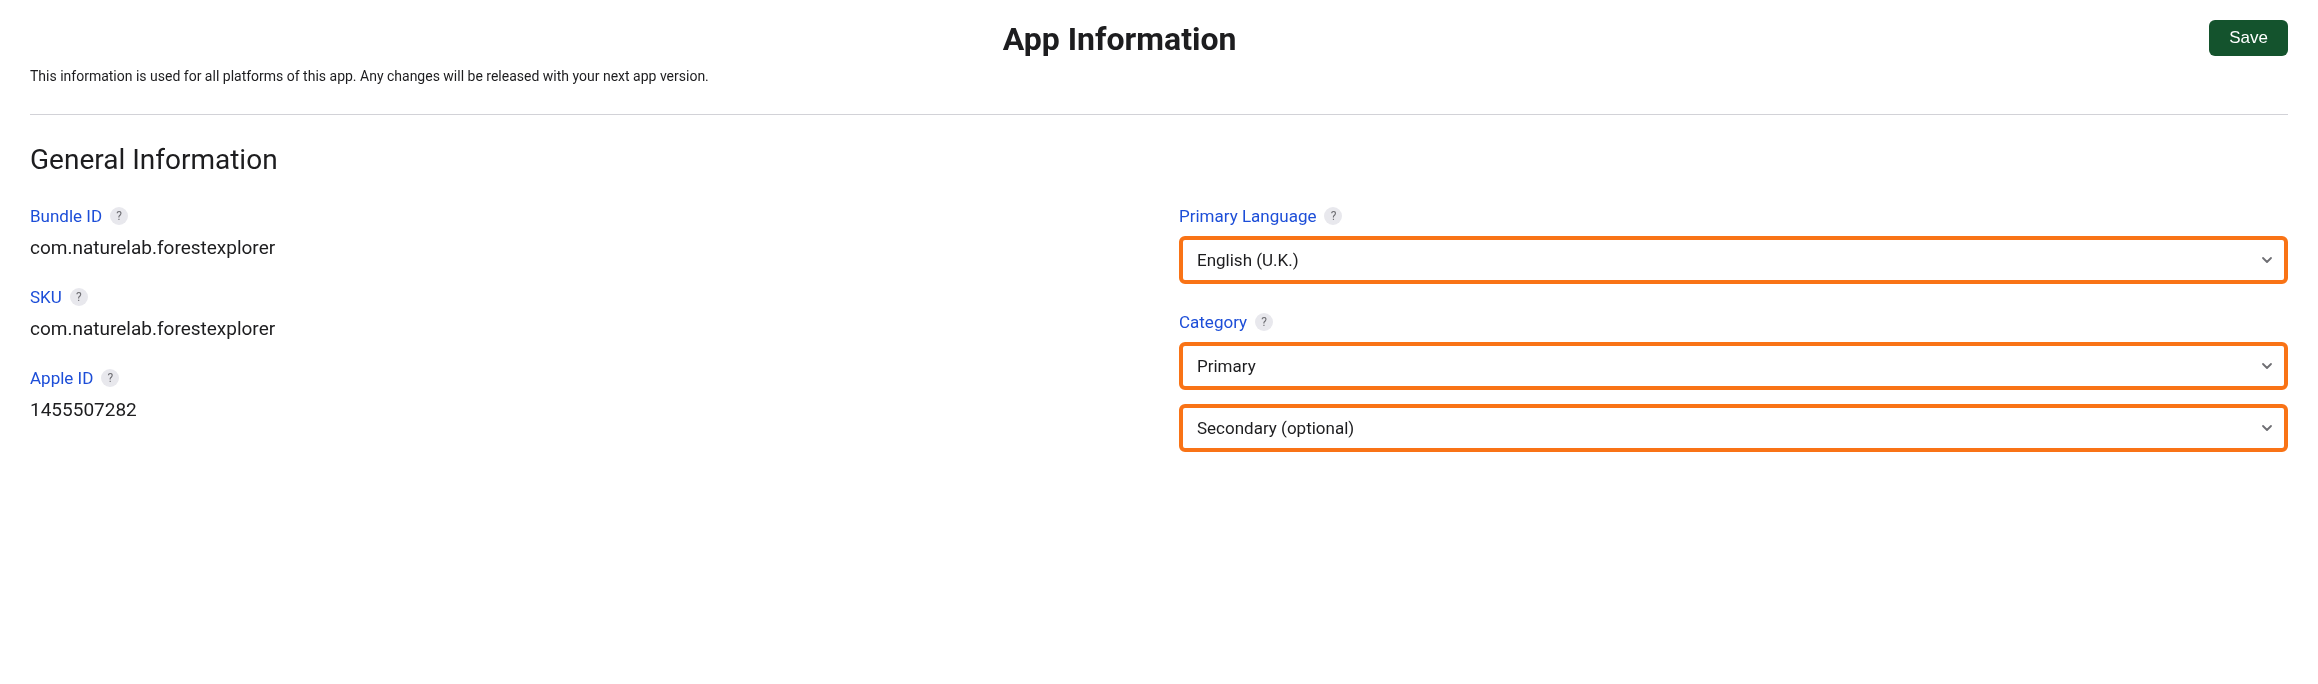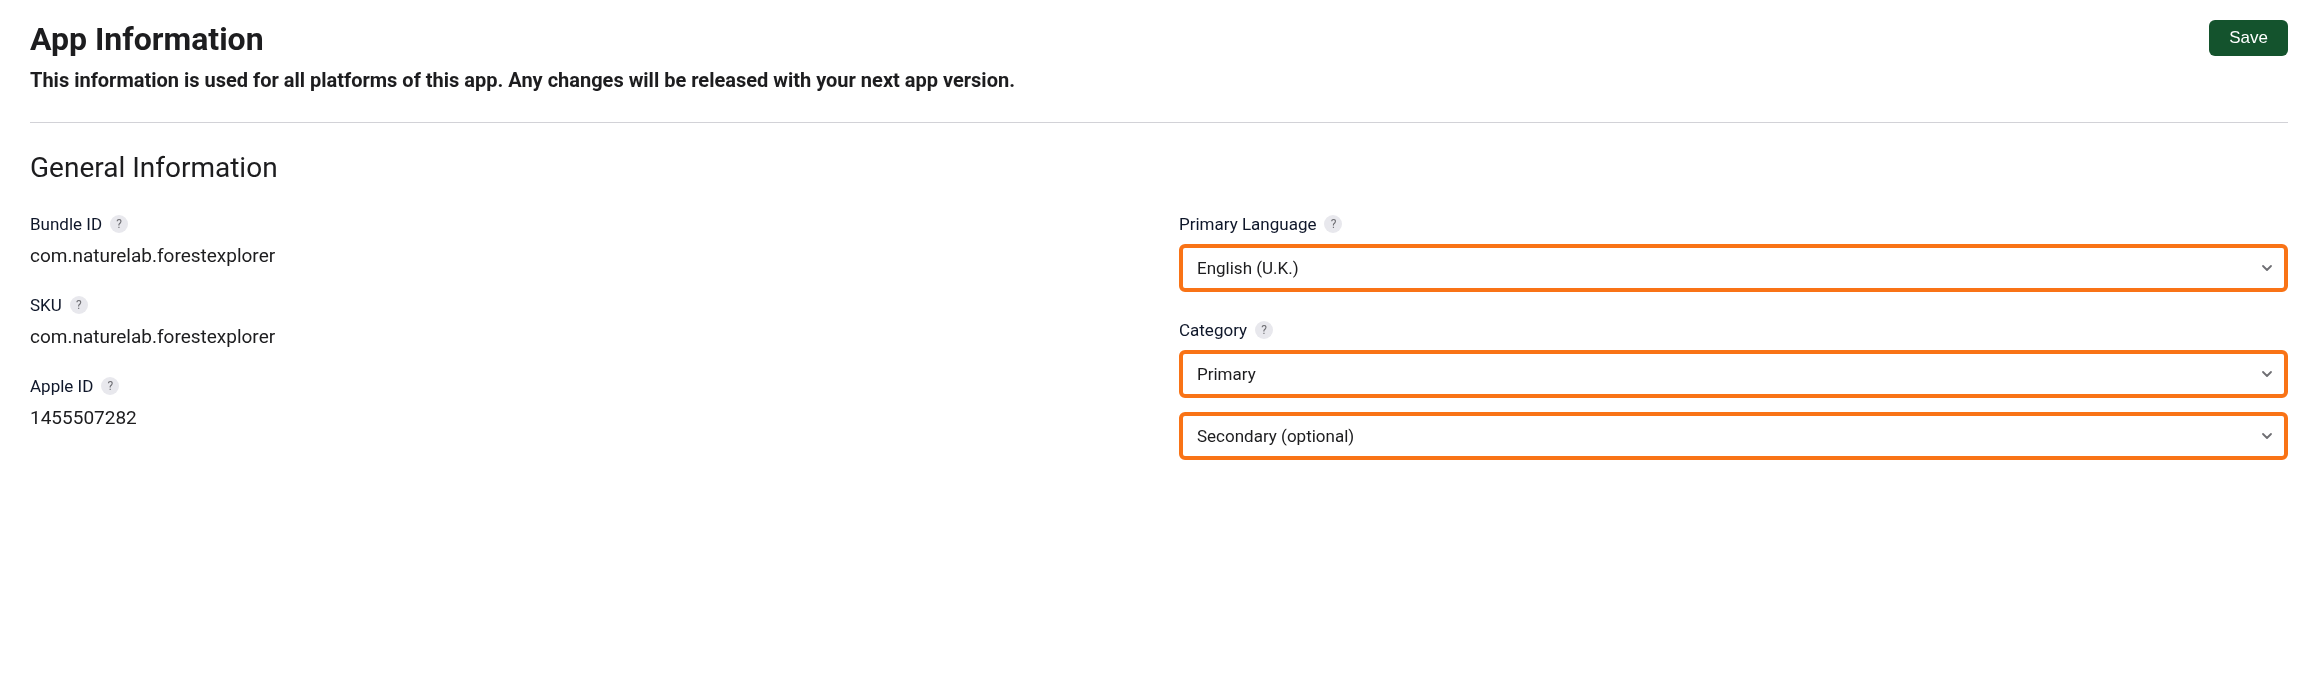--- a/index.html
+++ b/index.html
@@ -20,25 +20,26 @@
       margin-bottom: 30px;
     }
     .header-left {
       flex: 1;
     }
     .page-title {
       font-size: 32px;
       font-weight: 700;
       color: #1d1d1f;
       margin-bottom: 10px;
+      text-align: center;
     }
     .page-subtitle {
-      font-size: 20px;
-      color: #1d1d1f;
-      font-weight: 700;
+      font-size: 14px;
+      color: #1d1d1f;
+      font-weight: 400;
     }
     .save-button {
       background: #14532d;
       color: #ffffff;
       border: none;
       border-radius: 6px;
       padding: 8px 20px;
       font-size: 17px;
       font-weight: 400;
       cursor: pointer;
@@ -67,21 +68,21 @@
       margin-bottom: 28px;
     }
     .field-label-row {
       display: flex;
       align-items: center;
       gap: 8px;
       margin-bottom: 10px;
     }
     .field-label {
       font-size: 17px;
-      color: #0f172a;
+      color: #1d4ed8;
       font-weight: 400;
     }
     .help-icon {
       display: inline-flex;
       align-items: center;
       justify-content: center;
       width: 18px;
       height: 18px;
       border-radius: 50%;
       background: #e8e8ed;

